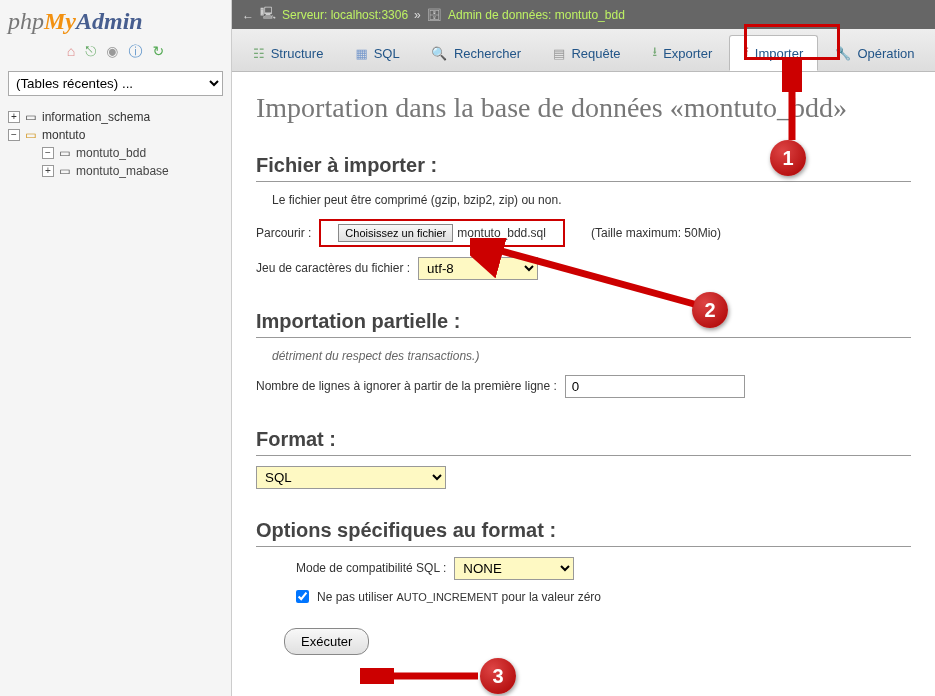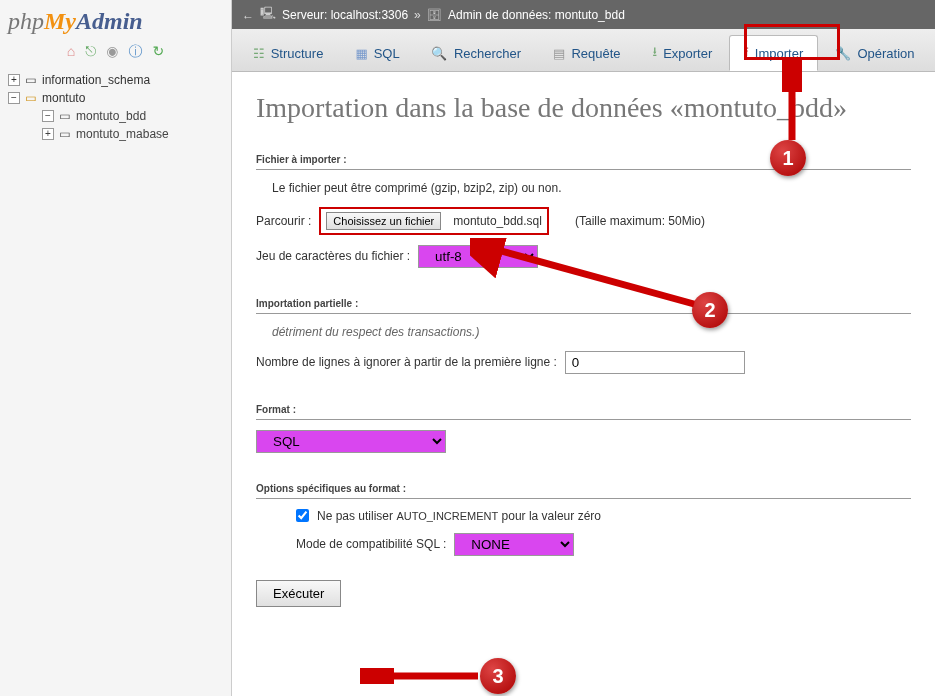--- a/index.html
+++ b/index.html
@@ -14,57 +14,60 @@
 .icon-row span { cursor: pointer; font-size: 14px; }
 .recent-select { width: 100%; padding: 3px; border: 1px solid #aaa; background: #fff; margin-bottom: 12px; }
 .tree { font-size: 12px; }
 .tree-item { display: flex; align-items: center; gap: 4px; padding: 2px 0; cursor: pointer; }
 .tree-item.l1 { margin-left: 0; }
 .tree-item.l3 { margin-left: 34px; color: #444; }
 .toggle { display: inline-flex; width: 12px; height: 12px; border: 1px solid #999; align-items: center; justify-content: center; font-size: 10px; line-height: 1; background: #fff; }
 .dbicon { width: 14px; height: 12px; display: inline-flex; align-items: center; justify-content: center; }
 .main { flex: 1; display: flex; flex-direction: column; overflow: hidden; }
 .breadcrumb { background: #666; color: #ddd; padding: 4px 10px; font-size: 12px; display: flex; align-items: center; gap: 6px; }
-.breadcrumb a { color: #ffffff; text-decoration: none; }
+.breadcrumb a { color: #bef264; text-decoration: none; }
 .tabs { background: linear-gradient(#eee, #ddd); border-bottom: 1px solid #bbb; display: flex; padding: 6px 6px 0 6px; gap: 2px; }
 .tab { display: flex; align-items: center; gap: 6px; padding: 6px 14px; cursor: pointer; font-size: 13px; color: #225588; border: 1px solid transparent; }
 .tab .ticon { font-size: 13px; }
 .tab.active { background: #fff; border: 1px solid #bbb; border-bottom: 1px solid #fff; border-radius: 3px 3px 0 0; }
 .content { padding: 20px 24px; overflow-y: auto; flex: 1; }
 h1 { font-family: Georgia, serif; font-size: 28px; color: #777; font-weight: normal; margin-bottom: 22px; }
-h3 { font-size: 10px; color: #444; border-bottom: 1px solid #999; padding-bottom: 4px; margin: 30px 0 10px 0; }
+h3 { font-size: 20px; color: #444; border-bottom: 1px solid #999; padding-bottom: 4px; margin: 30px 0 10px 0; }
 p { margin: 5px 16px; color: #333; line-height: 1.4; }
 .italic { font-style: italic; color: #666; }
 .row { margin: 10px 0; display: flex; align-items: center; gap: 8px; flex-wrap: wrap; }
 label { color: #333; }
-.sel { padding: 2px 12px; border: 1px solid #999; background: #d946ef; min-width: 120px; }
+.sel { padding: 2px 4px; border: 1px solid #999; background: #fef9c3; min-width: 120px; }
 .txt { padding: 3px 6px; border: 1px solid #999; background: #fff; width: 180px; }
-.file-wrap { display: inline-flex; align-items: center; border: 2px solid #c00; padding: 3px 5px; gap: 12px; }
+.file-wrap { display: inline-flex; align-items: center; border: 2px solid #c00; padding: 3px 17px; gap: 4px; }
 .file-btn { background: linear-gradient(#f8f8f8,#e0e0e0); border: 1px solid #888; padding: 2px 6px; font-size: 11px; }
-.exec-btn { background: linear-gradient(#f8f8f8,#e0e0e0); border: 1px solid #888; padding: 5px 16px; border-radius: 0; font-size: 13px; cursor: pointer; }
+.exec-btn { background: linear-gradient(#f8f8f8,#e0e0e0); border: 1px solid #888; padding: 5px 16px; border-radius: 12px; font-size: 13px; cursor: pointer; margin-left: 28px; }
 .highlight-box { border: 3px solid #c00; position: absolute; pointer-events: none; }
 .callout { width: 36px; height: 36px; border-radius: 50%; background: radial-gradient(circle at 35% 30%, #d44, #a00); color: #fff; font-size: 20px; font-weight: bold; display: flex; align-items: center; justify-content: center; position: absolute; box-shadow: 1px 2px 4px rgba(0,0,0,0.4); }
 .arrow { position: absolute; }
 .small-caps { font-variant: small-caps; font-size: 11px; }
 </style>
 </head>
 <body>
 
 <div class="container">
   <div class="sidebar">
     <div class="logo">
       <span class="php">php</span><span class="my">My</span><span class="admin">Admin</span>
     </div>
     <div class="icon-row">
       <span style="color:#d88">⌂</span>
       <span style="color:#6a6">⎋</span>
       <span style="color:#999">◉</span>
       <span style="color:#69c">ⓘ</span>
       <span style="color:#5a5">↻</span>
     </div>
+    <select class="recent-select">
+      <option>(Tables récentes) ...</option>
+    </select>
     <div class="tree">
       <div class="tree-item l1">
         <span class="toggle">+</span>
         <span class="dbicon">▭</span>
         <span>information_schema</span>
       </div>
       <div class="tree-item l1">
         <span class="toggle">−</span>
         <span class="dbicon" style="color:#c80">▭</span>
         <span>montuto</span>
@@ -148,28 +151,28 @@
         <input class="txt" value="0" style="">
       </div>
 
       <h3>Format :</h3>
       <div class="row">
         <select class="sel" style="width:190px"><option>SQL</option></select>
       </div>
 
       <h3>Options spécifiques au format :</h3>
       <div class="row" style="margin-left:40px">
+        <label>Mode de compatibilité SQL :</label>
+        <select class="sel" style="width:110px"><option>NONE</option></select>
+      </div>
+      <div class="row" style="margin-left:40px">
         <input type="checkbox" checked="" style="">
         <span>
           <span>Ne pas utiliser </span><span class="small-caps">AUTO_INCREMENT</span><span> pour la valeur zéro</span>
         </span>
-      </div>
-      <div class="row" style="margin-left:40px">
-        <label>Mode de compatibilité SQL :</label>
-        <select class="sel" style="width:110px"><option>NONE</option></select>
       </div>
 
       <div class="row" style="margin-top:24px">
         <button class="exec-btn">Exécuter</button>
       </div>
     </div>
   </div>
 </div>
 
 <div class="highlight-box" style="left:744px; top:24px; width:96px; height:36px;"></div>

